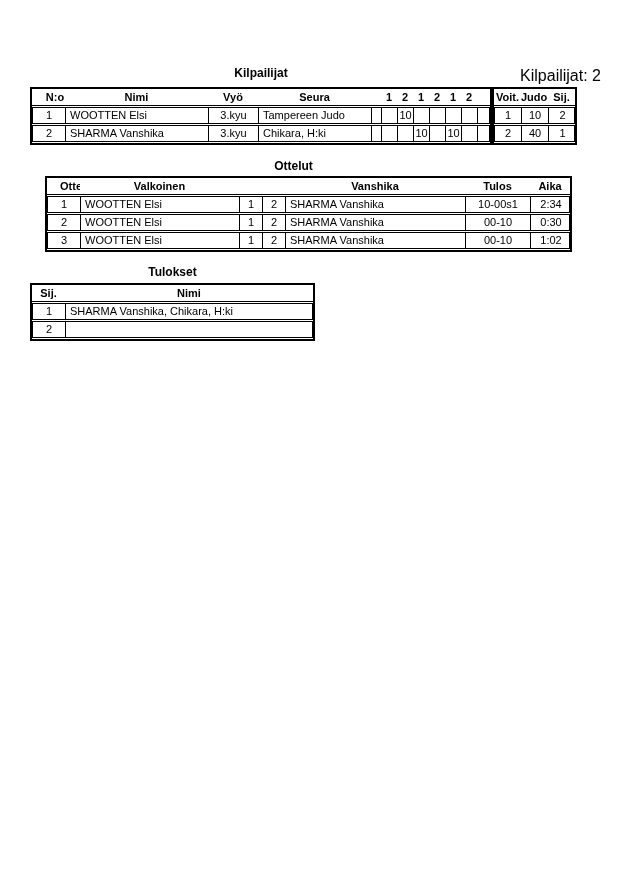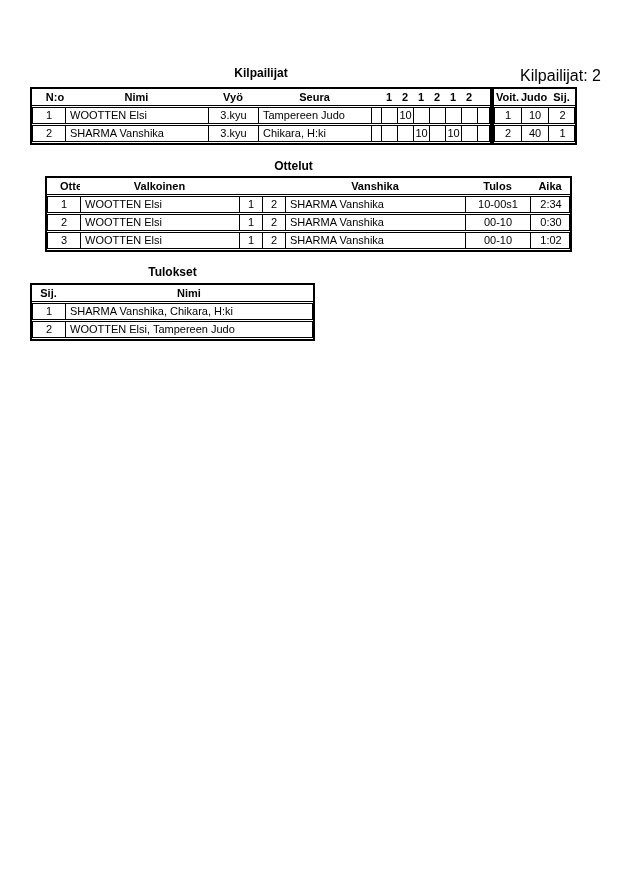--- a/index.html
+++ b/index.html
@@ -158,17 +158,16 @@
     <div class="trow thead">
       <div class="cell c" style="width:33px">Sij.</div>
       <div class="cell c" style="width:248px">Nimi</div>
     </div>
     <div class="trow brow">
       <div class="cell c dv" style="width:33px">1</div>
       <div class="cell l" style="width:248px">SHARMA Vanshika, Chikara, H:ki</div>
     </div>
     <div class="trow brow">
       <div class="cell c dv" style="width:33px">2</div>
-      <div class="cell l" style="width:248px">WOOTTEN Elsi, Tampereen Judo</div>
     </div>
   </div>
 
 </div>
 
 </body></html>

